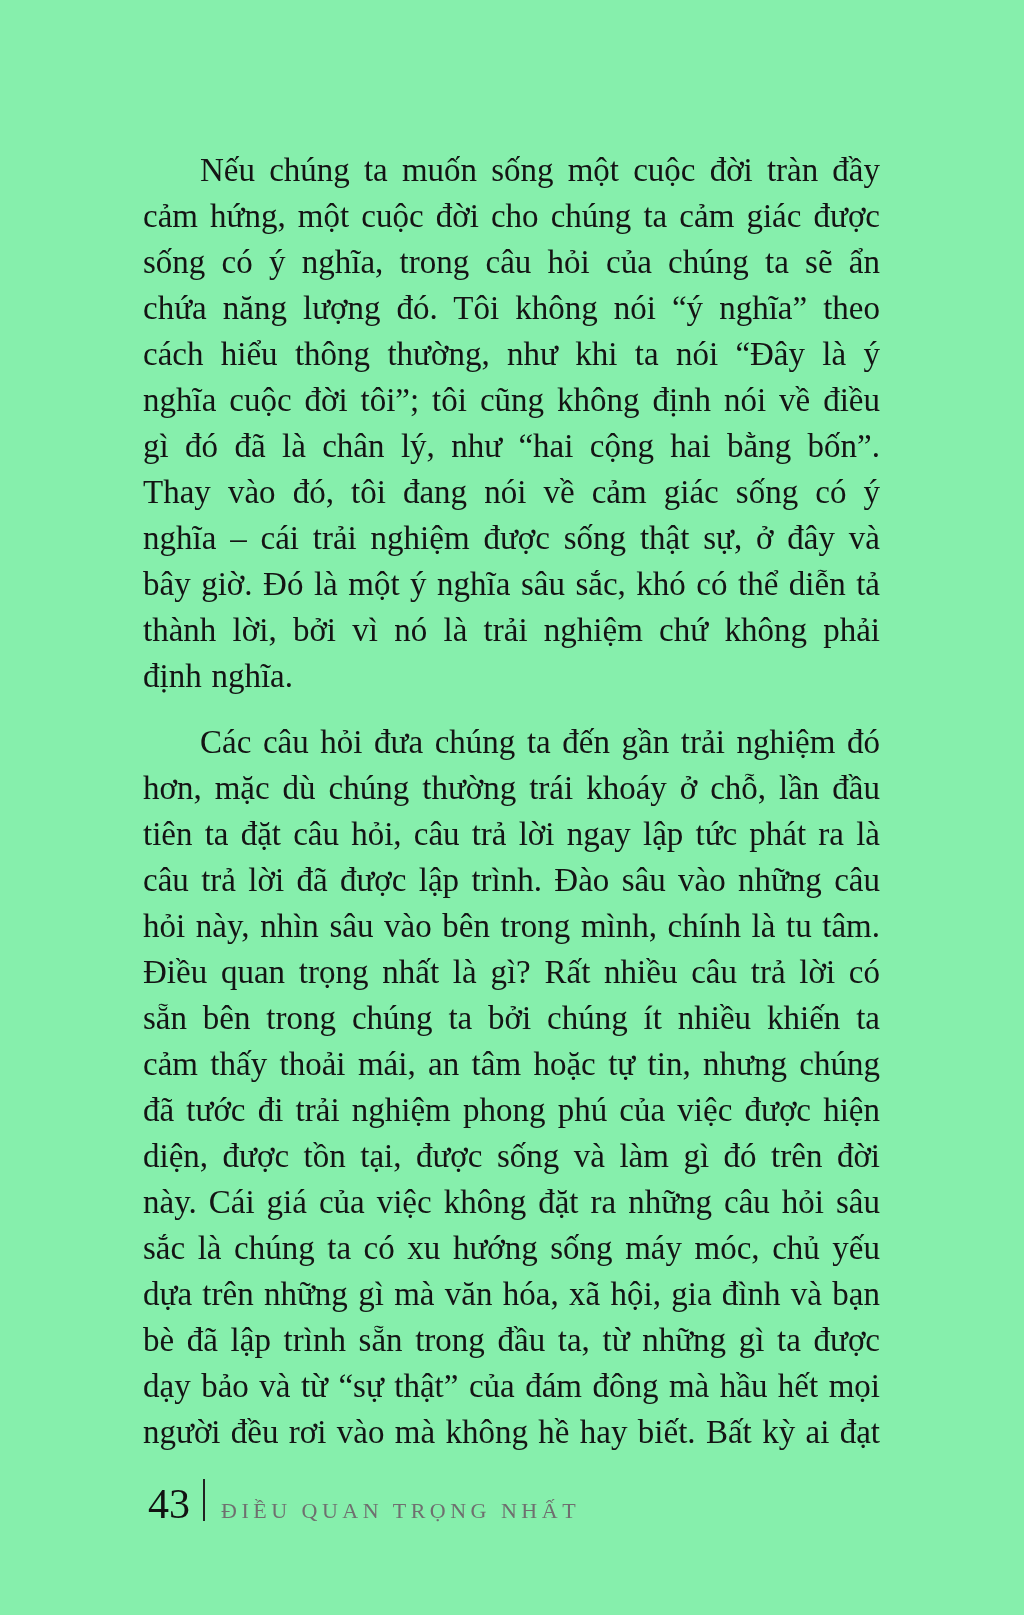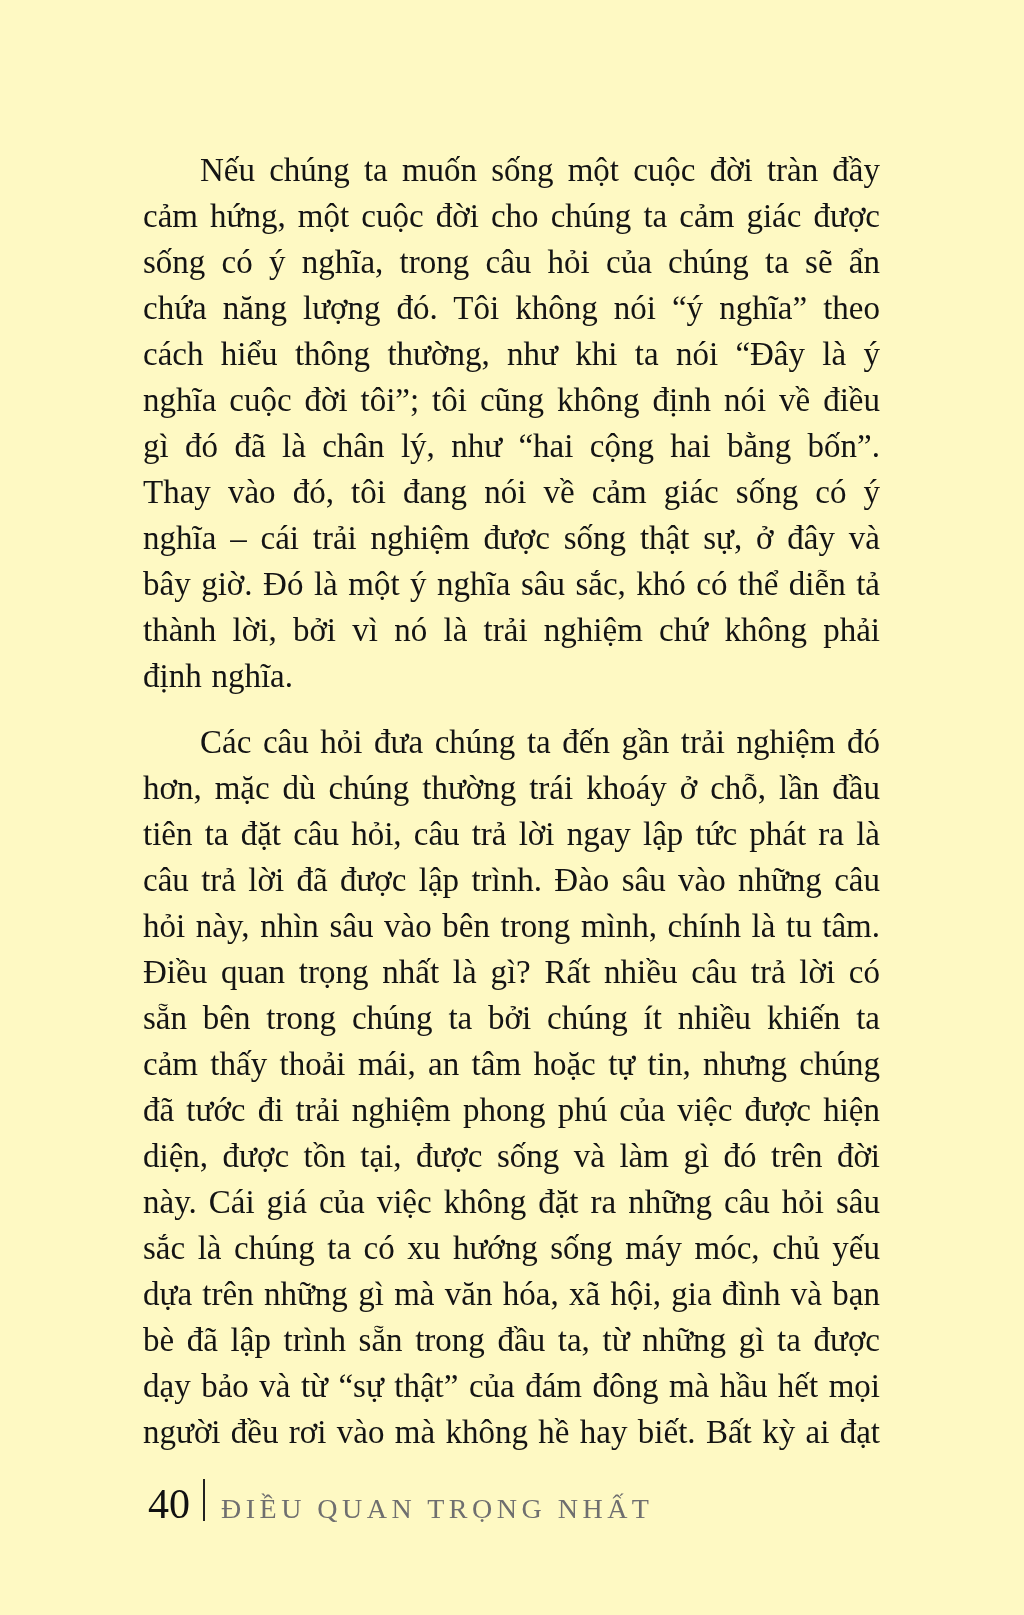--- a/index.html
+++ b/index.html
@@ -4,21 +4,21 @@
 <style>
   html, body {
     margin: 0;
     padding: 0;
     background: #ffffff;
   }
   .page {
     position: relative;
     width: 1024px;
     height: 1615px;
-    background: #fef9c3;
+    background: #86efac;
     overflow: hidden;
     font-family: "Liberation Serif", "DejaVu Serif", serif;
   }
   .text-block {
     position: absolute;
     left: 143px;
     top: 147px;
     width: 737px;
   }
   .body-paragraph {
@@ -49,33 +49,33 @@
   }
   .footer-divider {
     display: inline-block;
     width: 2px;
     height: 42px;
     background: #222222;
     margin: 0 16px 0 13px;
     transform: translateY(3px);
   }
   .running-title {
-    font-size: 28px;
+    font-size: 22px;
     letter-spacing: 4.5px;
     color: #6f6f6f;
     line-height: 1;
     font-family: Liberation Serif, serif;
   }
 </style>
 </head>
 <body>
 
 <div class="page">
   <div class="text-block">
       <p class="body-paragraph"><span class="">Nếu chúng ta muốn sống một cuộc đời tràn đầy cảm hứng, một cuộc đời cho chúng ta cảm giác được sống có ý nghĩa, trong câu hỏi của chúng ta sẽ ẩn chứa năng lượng đó. Tôi không nói “ý nghĩa” theo cách hiểu thông thường, như khi ta nói “Đây là ý nghĩa cuộc đời tôi”; tôi cũng không định nói về điều gì đó đã là chân lý, như “hai cộng hai bằng bốn”. Thay vào đó, tôi đang nói về cảm giác sống có ý nghĩa – cái trải nghiệm được sống thật sự, ở đây và bây giờ. Đó là một ý nghĩa sâu sắc, khó có thể diễn tả thành lời, bởi vì nó là trải nghiệm chứ không phải định nghĩa.</span></p>
       <p class="body-paragraph continues"><span class="">Các câu hỏi đưa chúng ta đến gần trải nghiệm đó hơn, mặc dù chúng thường trái khoáy ở chỗ, lần đầu tiên ta đặt câu hỏi, câu trả lời ngay lập tức phát ra là câu trả lời đã được lập trình. Đào sâu vào những câu hỏi này, nhìn sâu vào bên trong mình, chính là tu tâm. </span><span class="italic">Điều quan trọng nhất là gì?</span><span class=""> Rất nhiều câu trả lời có sẵn bên trong chúng ta bởi chúng ít nhiều khiến ta cảm thấy thoải mái, an tâm hoặc tự tin, nhưng chúng đã tước đi trải nghiệm phong phú của việc được hiện diện, được tồn tại, được sống và làm gì đó trên đời này. Cái giá của việc không đặt ra những câu hỏi sâu sắc là chúng ta có xu hướng sống máy móc, chủ yếu dựa trên những gì mà văn hóa, xã hội, gia đình và bạn bè đã lập trình sẵn trong đầu ta, từ những gì ta được dạy bảo và từ “sự thật” của đám đông mà hầu hết mọi người đều rơi vào mà không hề hay biết. Bất kỳ ai đạt</span></p>
     </div>
   <div class="footer">
-    <span class="page-number">40</span>
+    <span class="page-number">43</span>
     <span class="footer-divider"></span>
     <span class="running-title">ĐIỀU QUAN TRỌNG NHẤT</span>
   </div>
 </div>
 
 </body></html>

